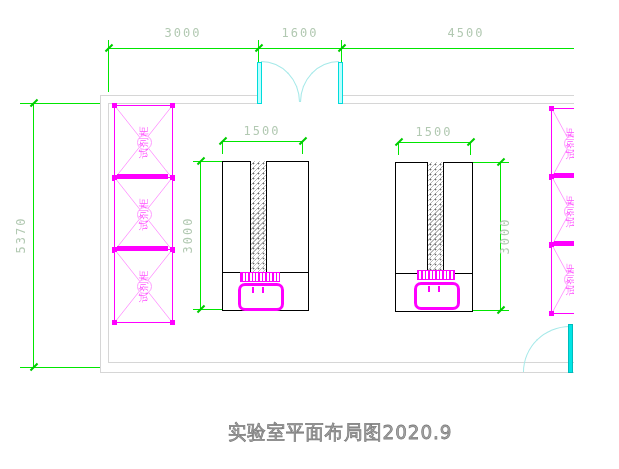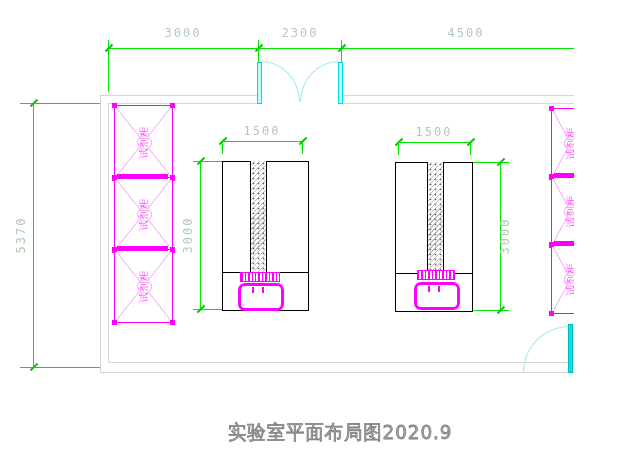--- a/index.html
+++ b/index.html
@@ -73,21 +73,21 @@
   <div class="gl" style="left:108px;top:48px;width:484px;height:1px;"></div>
   <div class="gl" style="left:108px;top:40px;width:1px;height:52px;"></div>
   <div class="gl" style="left:258px;top:40px;width:1px;height:23px;"></div>
   <div class="gl" style="left:341px;top:40px;width:1px;height:23px;"></div>
   <div class="gl" style="left:592px;top:40px;width:1px;height:51px;"></div>
   <div class="tk" style="left:104px;top:47px;"></div>
   <div class="tk" style="left:254px;top:47px;"></div>
   <div class="tk" style="left:337px;top:47px;"></div>
   <div class="tk" style="left:588px;top:47px;"></div>
   <div class="dim-label" style="left:150px;top:26px;">3000</div>
-  <div class="dim-label" style="left:267px;top:26px;">2300</div>
+  <div class="dim-label" style="left:267px;top:26px;">1600</div>
   <div class="dim-label" style="left:433px;top:26px;">4500</div>
 
   <div class="gl" style="left:33px;top:103px;width:1px;height:264px;"></div>
   <div class="gl" style="left:20px;top:103px;width:80px;height:1px;"></div>
   <div class="gl" style="left:20px;top:367px;width:80px;height:1px;"></div>
   <div class="tk" style="left:29px;top:102px;"></div>
   <div class="tk" style="left:29px;top:366px;"></div>
   <div class="dim-label rot" style="left:-12px;top:228px;">5370</div>
 
   <div class="gl" style="left:222px;top:141px;width:80px;height:1px;"></div>

